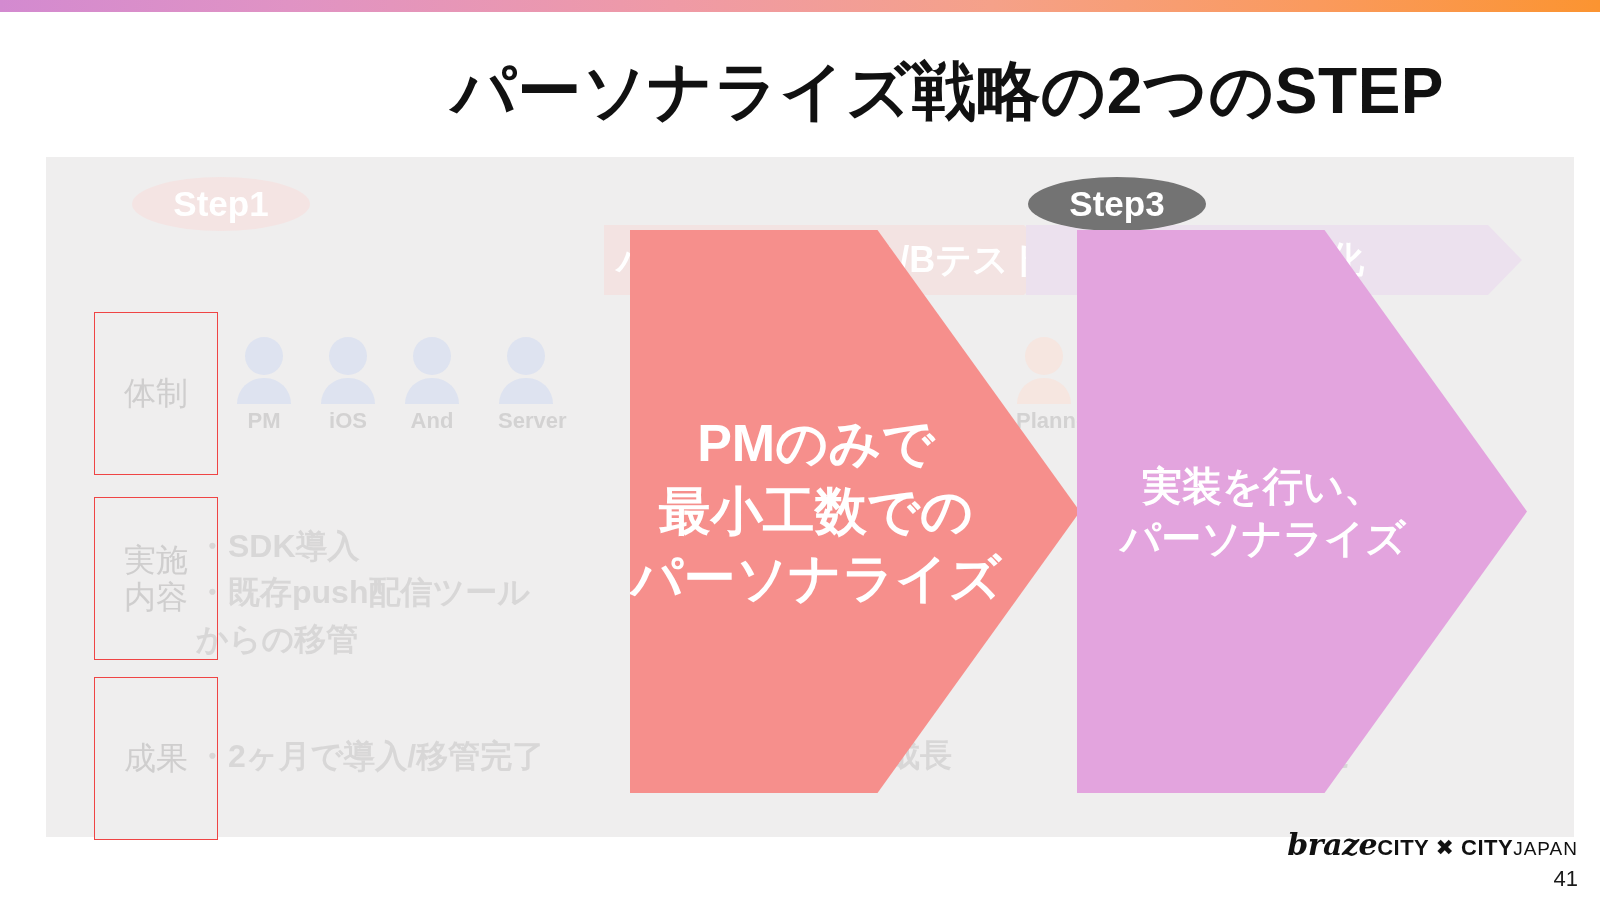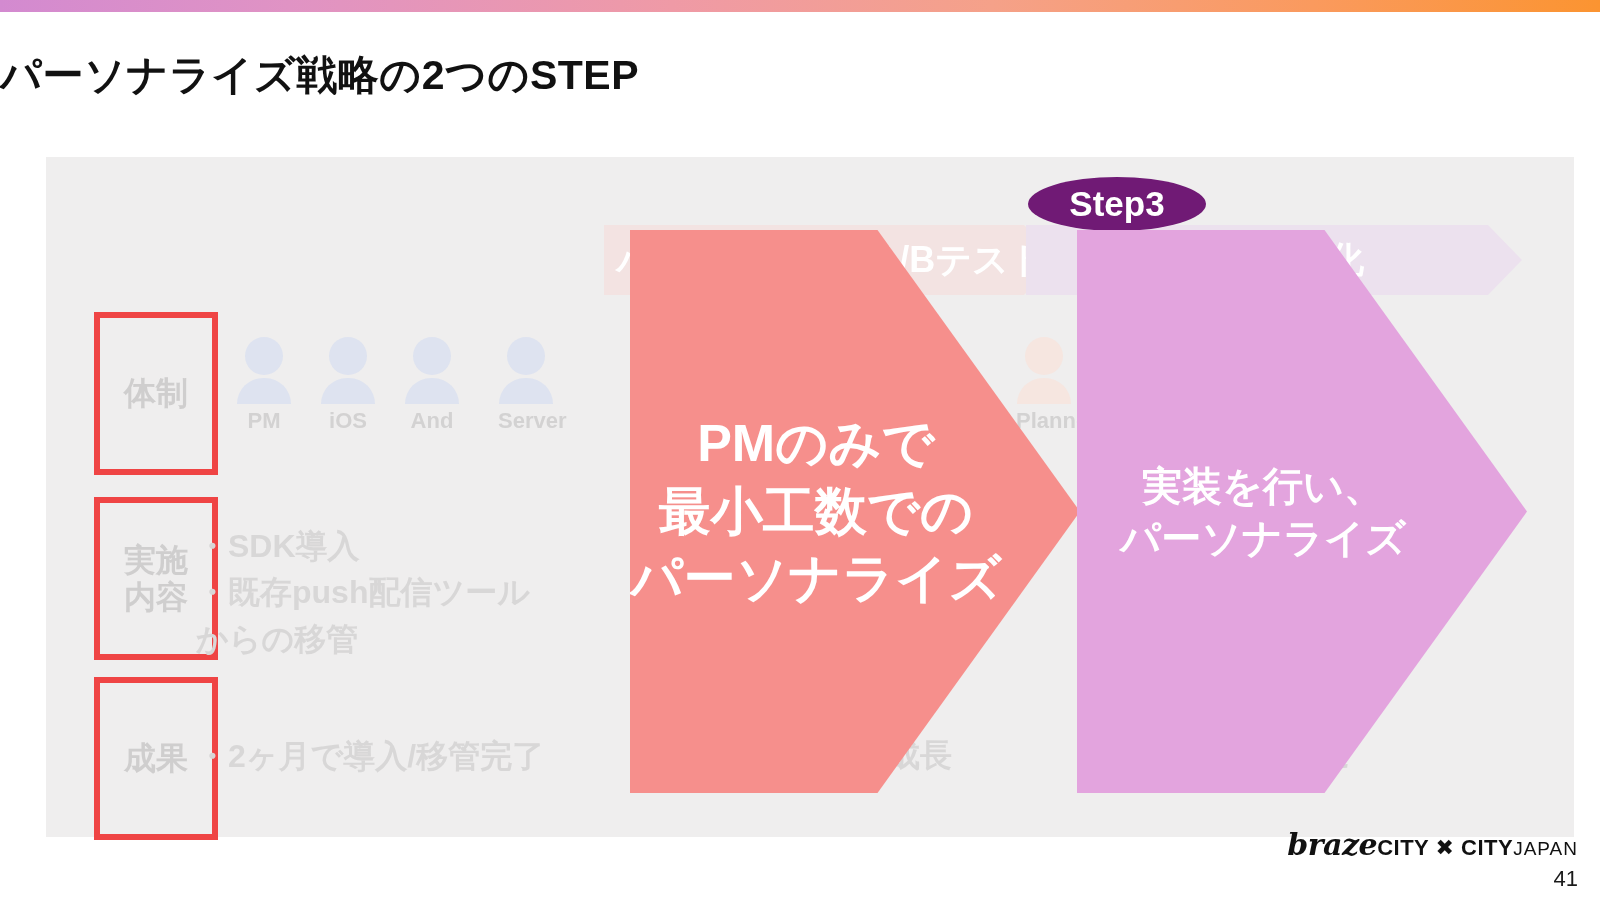--- a/index.html
+++ b/index.html
@@ -30,22 +30,22 @@
         #fa9a5e 82%,
         #fb9431 100%);
   }
 
   
   #slide-title {
     position: absolute;
     top: 48px;
     left: 0;
     width: 1444px;
-    text-align: left;
-    font-size: 41px;
+    text-align: right;
+    font-size: 64px;
     font-weight: bold;
     color: #111111;
     letter-spacing: 0.5px;
     white-space: nowrap;
   }
 
   
   #diagram-panel {
     position: absolute;
     left: 46px;
@@ -65,21 +65,21 @@
     border-radius: 50%;
     display: flex;
     align-items: center;
     justify-content: center;
     font-size: 35px;
     font-weight: bold;
     color: #ffffff;
   }
   .step-chip.c1 { background: #f4e4e3; }
   .step-chip.c2 { background: #f4e4e3; }
-  .step-chip.c3 { background: #701a75; }
+  .step-chip.c3 { background: #737373; }
 
   
   .step-banner {
     position: absolute;
     height: 70px;
     display: flex;
     align-items: center;
     justify-content: center;
     font-size: 36px;
     font-weight: bold;
@@ -89,26 +89,26 @@
   .step-banner.b1 { background: #f3e3e2; }
   .step-banner.b2 { background: #f3e3e2; }
   .step-banner.b3 { background: #ece1ee; }
 
   
   .row-label {
     position: absolute;
     left: 48px;
     width: 124px;
     background: #efeeee;
-    border: 6px solid #ef4444;
+    border: 1px solid #ef4444;
     display: flex;
     align-items: center;
     justify-content: center;
     font-size: 32px;
-    font-weight: bold;
+    font-weight: normal;
     line-height: 1.15;
     color: #cfcece;
     white-space: pre-line;
   }
 
   
   .person {
     position: absolute;
     width: 56px;
     text-align: center;
@@ -225,20 +225,23 @@
 
   <div class="ghost-layer">
 
     <div class="step-banner b2" style="left:558px; top:68px; width:454px;">
       <span>パーソナライズA/Bテスト</span>
     </div>
     <div class="step-banner b3" style="left:980px; top:68px; width:496px;">
       <span>施策自動化</span>
     </div>
 
+    <div class="step-chip c1" style="left:86px; top:20px; width:178px;">
+      <span>Step1</span>
+    </div>
     <div class="step-chip c3" style="left:982px; top:20px; width:178px;">
       <span>Step3</span>
     </div>
 
     <div class="row-label" style="top:155px; height:163px;">体制</div>
     <div class="row-label" style="top:340px; height:163px;">実施
 内容</div>
     <div class="row-label" style="top:520px; height:163px;">成果</div>
 
     <div class="person blue" style="left:190px; top:180px;">

